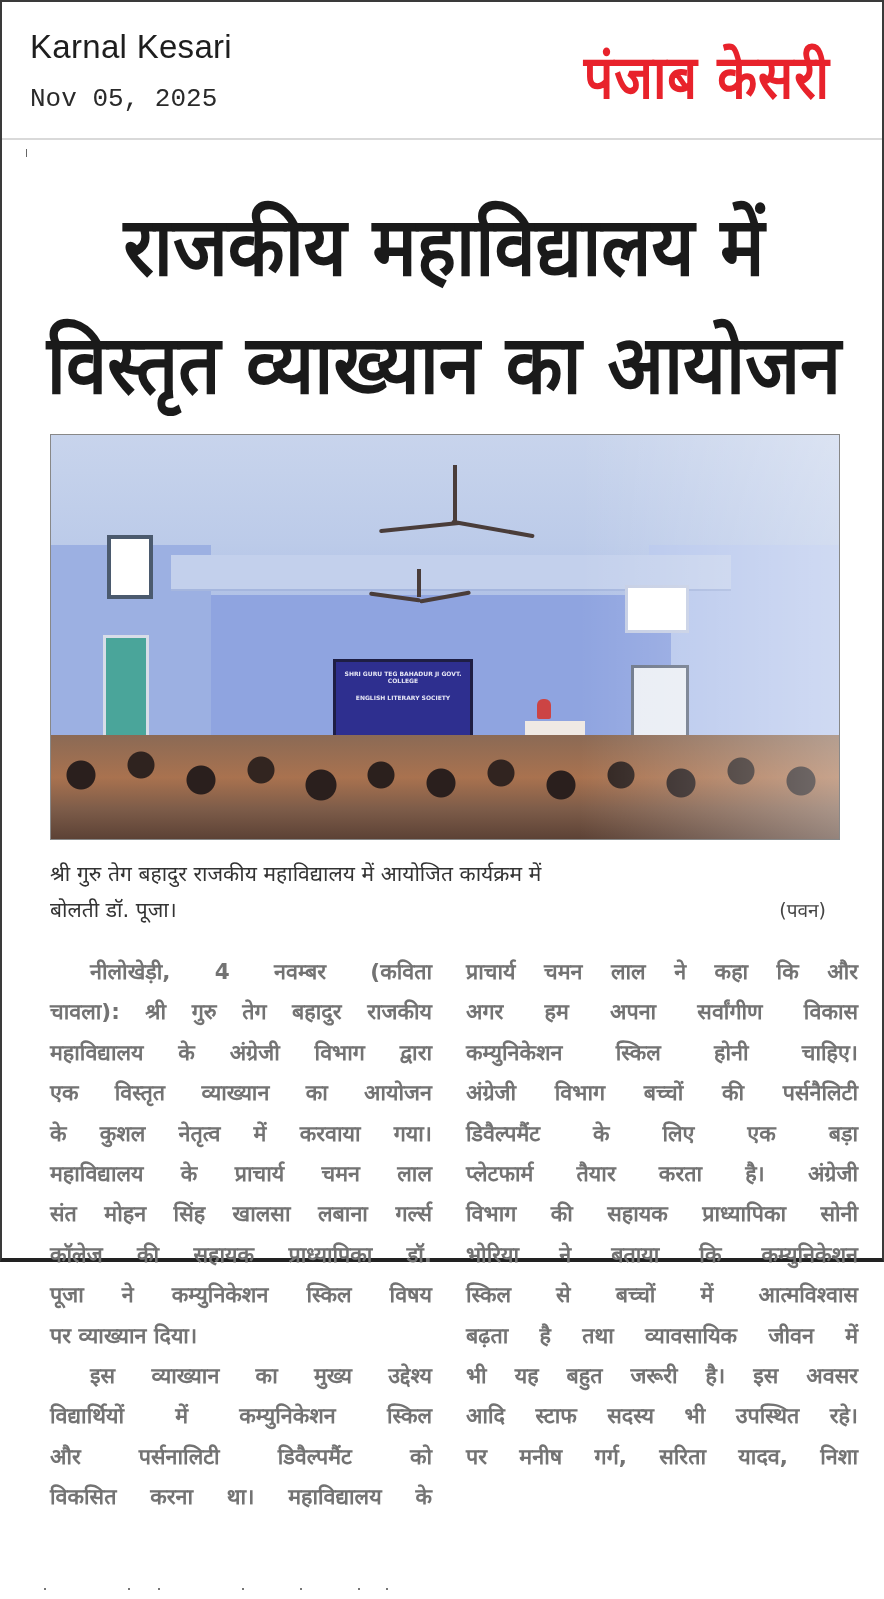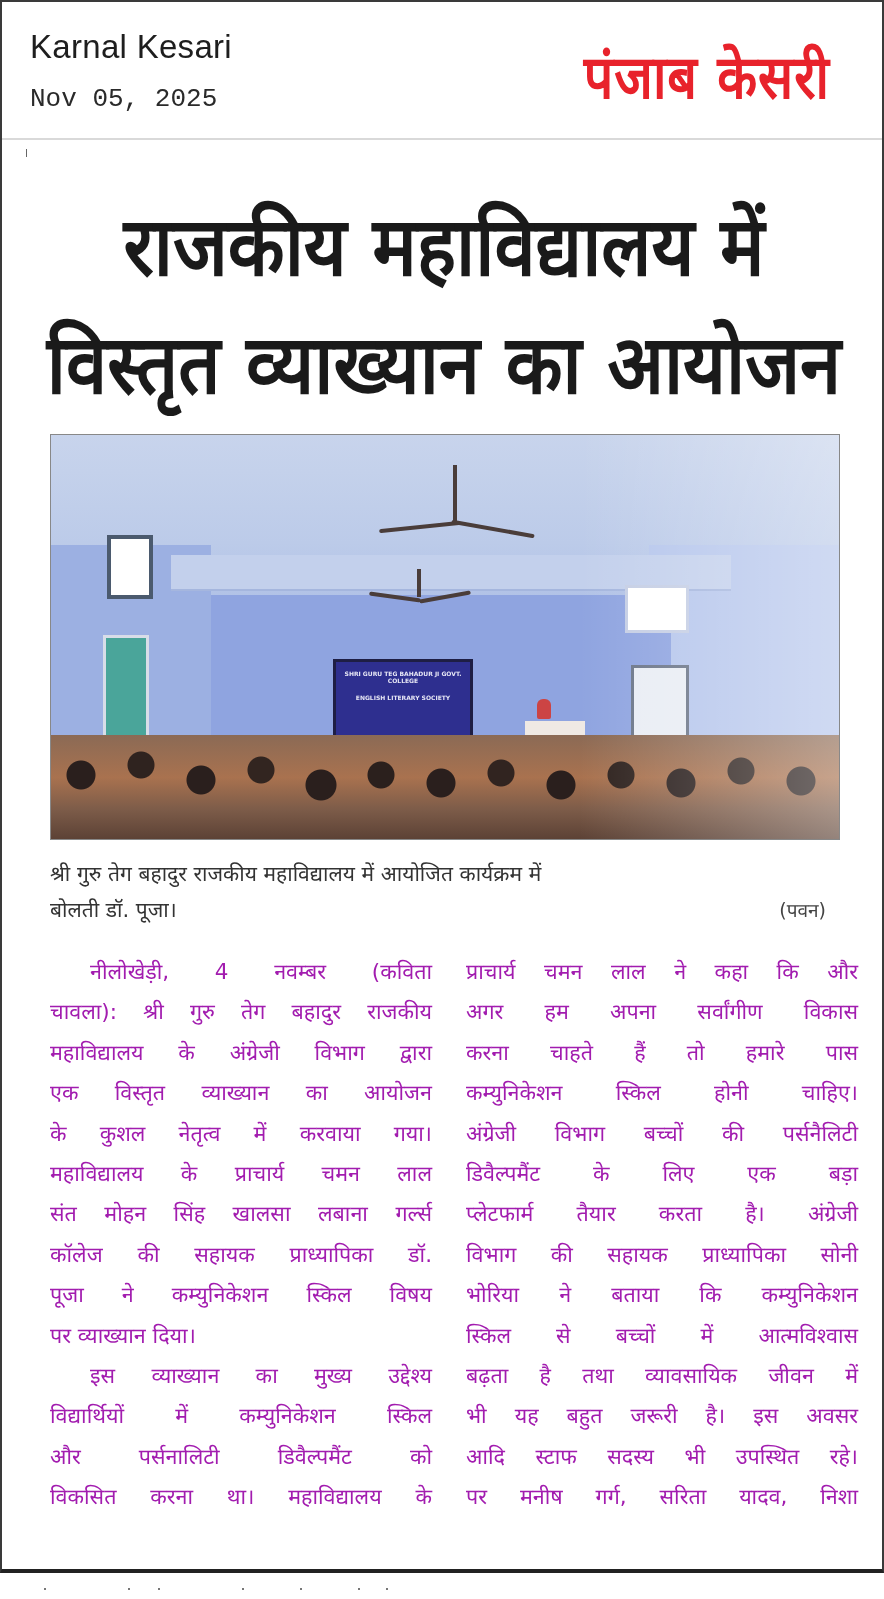--- a/index.html
+++ b/index.html
@@ -1,19 +1,19 @@
 <!DOCTYPE html>
 <html><head>
 <meta charset="utf-8">
 <style>
   * { box-sizing: border-box; margin: 0; padding: 0; }
   html, body { width: 884px; height: 1599px; background: #ffffff; overflow: hidden; }
   body { font-family: "DejaVu Sans", sans-serif; color: #222; }
   .frame {
-    position: absolute; left: 0; top: 0; width: 884px; height: 1573px;
+    position: absolute; left: 0; top: 0; width: 884px; height: 1262px;
     border: 2px solid #3a3a3a; border-bottom: 4px solid #222;
     background: #fff;
   }
   .header {
     position: absolute; left: 0; top: 0; width: 880px; height: 138px;
     border-bottom: 2px solid #d9d9d9; background: #fff;
   }
   .source-name {
     position: absolute; left: 28px; top: 26px;
     font-family: "Liberation Sans", sans-serif; font-size: 33px; color: #1e1e1e;
@@ -81,21 +81,21 @@
   .photo .glare { position:absolute; right:0; top:0; width:260px; height:100%;
     background: linear-gradient(90deg, rgba(255,255,255,0) 0%, rgba(255,255,255,0.35) 100%); }
   .caption {
     position: absolute; left: 48px; top: 854px; width: 792px;
     font-family: "DejaVu Sans", sans-serif; font-size: 21px;
     line-height: 36px; color: #333;
   }
   .caption .credit { position: absolute; right: 16px; top: 36px; font-size: 19px; color: #444; }
   .col {
     position: absolute; top: 950px; font-family: "DejaVu Sans", sans-serif;
-    font-size: 21.5px; line-height: 40.4px; color: #a21caf;
+    font-size: 21.5px; line-height: 40.4px; color: #737373; font-weight: bold;
   }
   .col-left { left: 48px; width: 382px; }
   .col-right { left: 464px; width: 392px; }
   .col .ln { display: block; white-space: nowrap; text-align: justify; text-align-last: justify; }
   .col .ln.indent { padding-left: 40px; }
   .col .ln.last { text-align-last: left; }
   .bottom-dots { position: absolute; top: 1586px; width: 2px; height: 2px; background: #777; }
 </style>
 </head>
 <body>
@@ -160,21 +160,20 @@
     <span class="ln last">पर व्याख्यान दिया।</span>
     <span class="ln indent">इस व्याख्यान का मुख्य उद्देश्य</span>
     <span class="ln">विद्यार्थियों में कम्युनिकेशन स्किल</span>
     <span class="ln">और पर्सनालिटी डिवैल्पमैंट को</span>
     <span class="ln">विकसित करना था। महाविद्यालय के</span>
   </div>
 
   <div class="col col-right">
     <span class="ln">प्राचार्य चमन लाल ने कहा कि और</span>
     <span class="ln">अगर हम अपना सर्वांगीण विकास</span>
-    <span class="ln">करना चाहते हैं तो हमारे पास</span>
     <span class="ln">कम्युनिकेशन स्किल होनी चाहिए।</span>
     <span class="ln">अंग्रेजी विभाग बच्चों की पर्सनैलिटी</span>
     <span class="ln">डिवैल्पमैंट के लिए एक बड़ा</span>
     <span class="ln">प्लेटफार्म तैयार करता है। अंग्रेजी</span>
     <span class="ln">विभाग की सहायक प्राध्यापिका सोनी</span>
     <span class="ln">भोरिया ने बताया कि कम्युनिकेशन</span>
     <span class="ln">स्किल से बच्चों में आत्मविश्वास</span>
     <span class="ln">बढ़ता है तथा व्यावसायिक जीवन में</span>
     <span class="ln">भी यह बहुत जरूरी है। इस अवसर</span>
     <span class="ln">आदि स्टाफ सदस्य भी उपस्थित रहे।</span>

